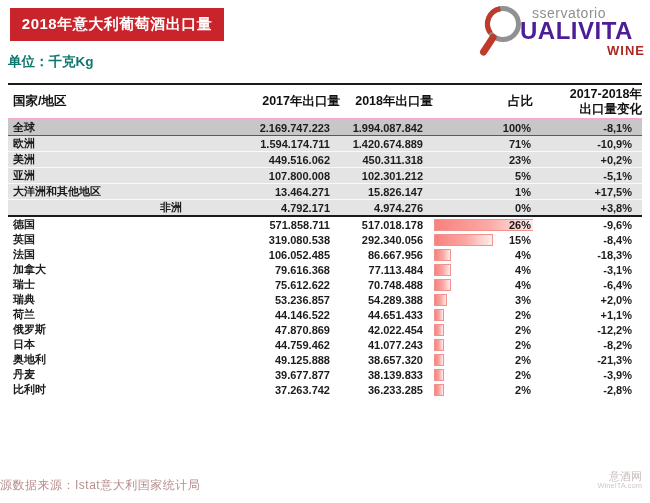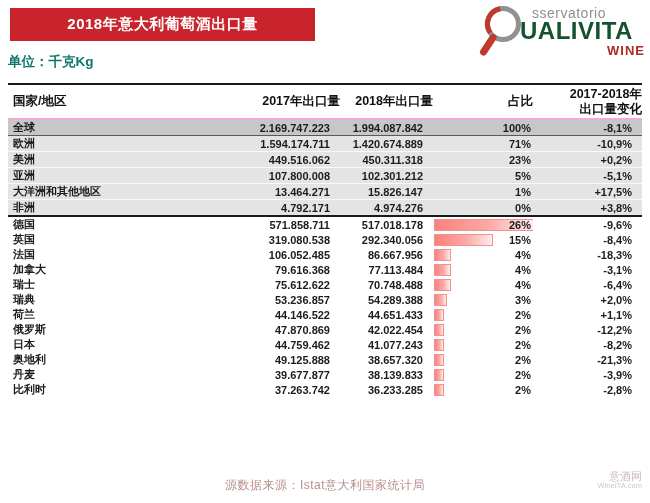--- a/index.html
+++ b/index.html
@@ -4,39 +4,39 @@
 <style>
   html,body{margin:0;padding:0;}
   body{
     width:650px;height:503px;position:relative;overflow:hidden;
     background:#ffffff;
     font-family:"Liberation Sans","DejaVu Sans",sans-serif;
     color:#1b1b1b;
   }
   
   .banner{
-    position:absolute;left:10px;top:8px;width:305px;height:33px;
+    position:absolute;left:10px;top:8px;width:214px;height:33px;
     background:#c9242b;color:#ffffff;
     display:flex;align-items:center;justify-content:center;
     font-size:15px;font-weight:700;letter-spacing:.5px;
   }
   .unit{
     position:absolute;left:8px;top:53px;
     font-size:13.5px;font-weight:700;color:#0f766e;
   }
   
   .logo{position:absolute;left:477px;top:2px;width:170px;height:58px;}
   .logo .glass{position:absolute;left:0;top:0;}
   .logo .osser{
     position:absolute;left:55px;top:3px;
     font-size:14px;color:#8f8f8f;letter-spacing:.5px;font-weight:400;
   }
   .logo .quali{
     position:absolute;left:43px;top:15px;
-    font-size:24px;font-weight:700;color:#14532d;letter-spacing:.5px;
+    font-size:24px;font-weight:700;color:#4c1d95;letter-spacing:.5px;
   }
   .logo .wine{
     position:absolute;right:2px;top:41px;
     font-size:13px;font-weight:700;color:#ab2b24;letter-spacing:1px;
   }
   
   .tablewrap{position:absolute;left:8px;top:83px;width:634px;}
   table{border-collapse:collapse;table-layout:fixed;width:634px;}
   col.c-name{width:174px;} col.c-2017{width:158px;} col.c-2018{width:93px;}
   col.c-share{width:100px;} col.c-change{width:109px;}
@@ -54,33 +54,33 @@
     height:15px;padding:0;white-space:nowrap;overflow:hidden;
   }
   td.name{text-align:left;padding-left:5px;}
   td.num{text-align:right;padding-right:10px;}
   td.share{text-align:right;padding-right:2px;position:relative;}
   td.change{text-align:right;padding-right:10px;}
   tr.region-row{background:#e4e4e4;}
   tr.region-row td{border-bottom:1px solid #fafafa;}
   tr.world-row{background:#c7c7c7;}
   tr.world-row td{border-bottom:1.5px solid #5a5a5a;}
-  tr.region-last td{border-bottom:2.5px solid #1a1a1a;}
+  tr.region-last td{border-bottom:2.5px solid #1a1a1a;text-align:right;}
   tr.country-row{background:#ffffff;}
   tr.country-last td{border-bottom:2px solid #1a1a1a;}
   .databar{
     position:absolute;left:1px;top:2px;height:10px;
     background:linear-gradient(90deg,#f8817d 0%,#fba9a5 55%,#fdeeed 100%);
     border:1px solid #f2918d;
   }
   .pctlabel{position:relative;z-index:2;}
   
   .source{
     position:absolute;left:0;top:477px;width:650px;
-    text-align:center;font-size:12px;color:#b98e8e;letter-spacing:.5px;
+    text-align:left;font-size:12px;color:#b98e8e;letter-spacing:.5px;
   }
   .watermark{
     position:absolute;right:8px;top:470px;text-align:right;line-height:1.1;
   }
   .watermark .wm1{font-size:11px;color:#c9baba;}
   .watermark .wm2{font-size:7.5px;color:#d2c7c7;}
 </style>
 </head>
 <body>
 

